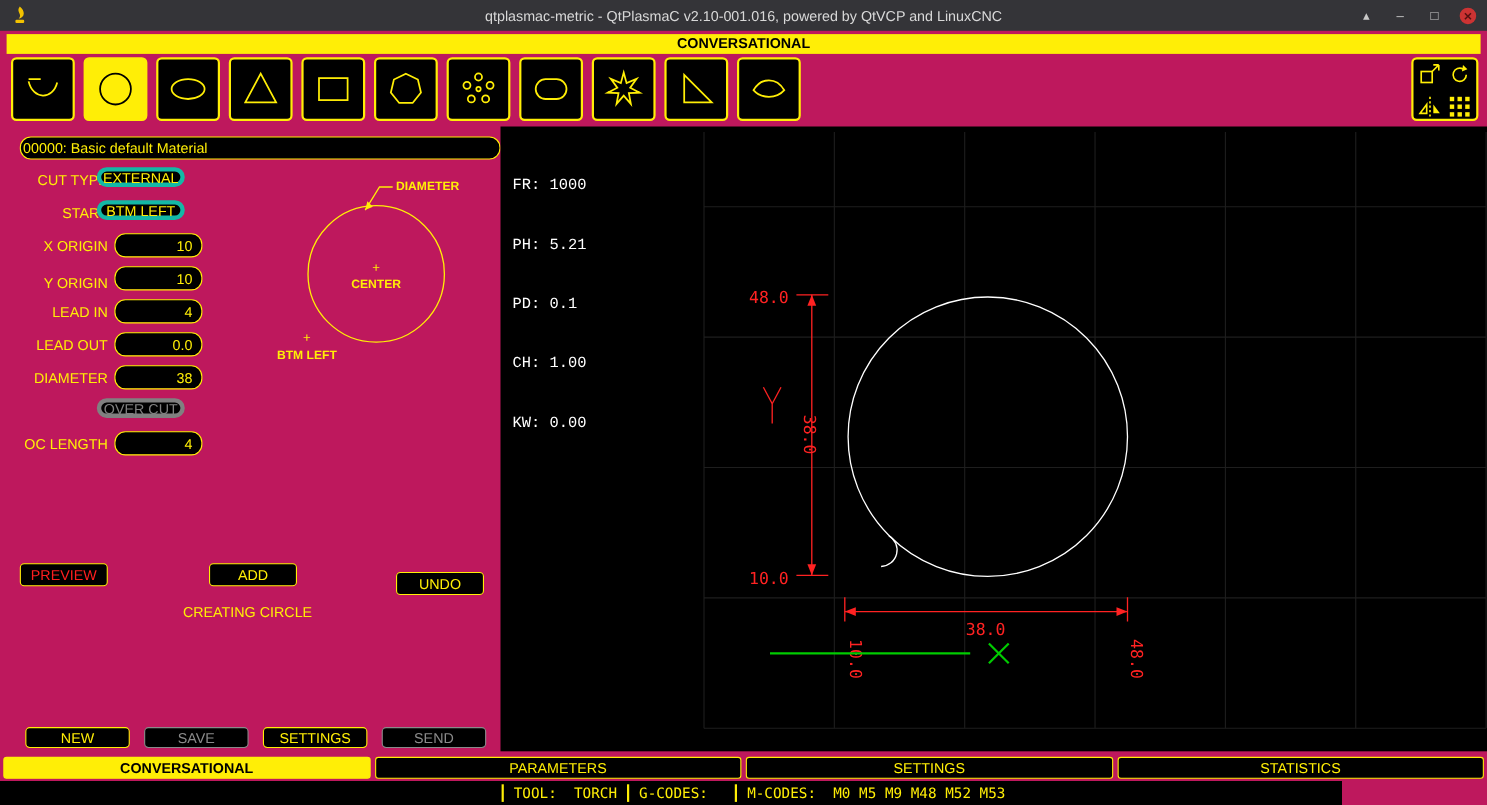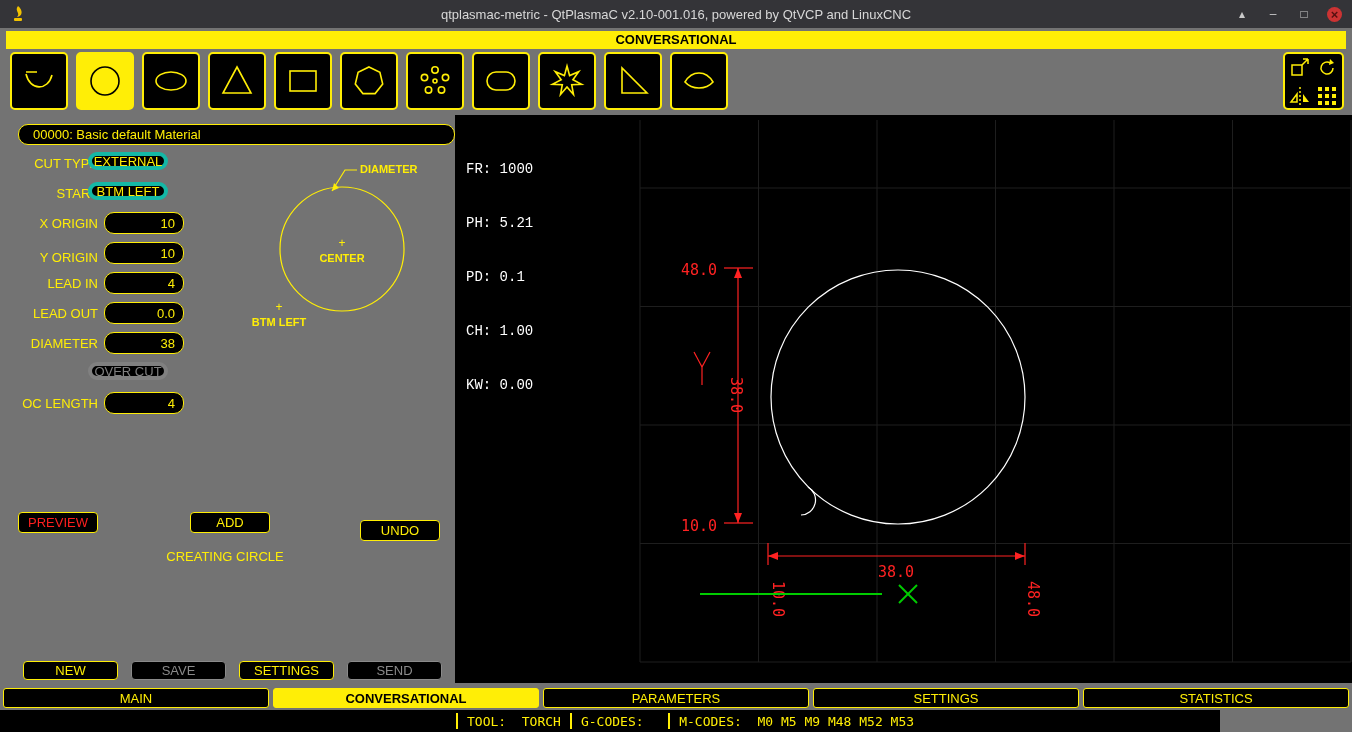--- a/index.html
+++ b/index.html
@@ -1,18 +1,18 @@
 <!DOCTYPE html>
 <html><head>
 <meta charset="utf-8">
 <style>
   *{margin:0;padding:0;box-sizing:border-box}
   html,body{width:1352px;height:732px;background:#000;overflow:hidden;
     font-family:"Liberation Sans",sans-serif}
-  .app{position:relative;width:1352px;height:732px;background:#737373}
+  .app{position:relative;width:1352px;height:732px;background:#be185d}
 
   
   .titlebar{position:absolute;left:0;top:0;width:100%;height:28px;background:#343438;
     display:flex;align-items:center}
   .app-icon{position:absolute;left:9px;top:5px;width:18px;height:18px}
   .win-title{flex:1;text-align:center;color:#d8d8d8;font-size:13px}
   .win-controls{position:absolute;right:10px;top:0;height:28px;display:flex;align-items:center;gap:15px}
   .wc{width:16px;height:16px;display:flex;align-items:center;justify-content:center;
     color:#c9c9c9;font-size:12px;cursor:default}
   .wc.close{background:#cc3333;border-radius:50%;color:#551010;font-weight:bold;width:15px;height:15px;font-size:13px}
@@ -28,21 +28,21 @@
   .shape-btn.selected{background:#ffee06;color:#000}
   .shape-btn svg{stroke:currentColor;fill:none;stroke-width:1.6}
   .xform-box{position:absolute;left:1283px;top:52px;width:61px;height:58px;background:#000;
     border:2px solid #ffee06;border-radius:5px;display:grid;grid-template-columns:1fr 1fr;
     align-items:center;justify-items:center;padding:2px}
   .xform-box svg{stroke:#ffee06;fill:none;stroke-width:1.5}
 
   
   .material-combo{position:absolute;left:18px;top:124px;width:437px;height:21px;background:#000;
     border:1px solid #ffee06;border-radius:10px;color:#ffee06;font-size:13px;
-    line-height:19px;padding-left:14px}
+    line-height:19px;padding-left:2px}
   .fld-label{position:absolute;left:0;width:98px;text-align:right;color:#ffee06;font-size:13px;height:16px}
   .fld-input{position:absolute;left:104px;width:80px;height:22px;background:#000;
     border:1px solid #ffee06;border-radius:10px;color:#ffee06;font-size:13px;
     text-align:right;padding:0 8px;font-family:"Liberation Sans",sans-serif;outline:none}
   .fld-btn{position:absolute;left:88px;width:80px;height:18px;background:#000;
     border:4px solid #14b8a6;border-radius:10px;color:#ffee06;font-size:13px;
     display:flex;align-items:center;justify-content:center}
   .fld-btn.disabled{border-color:#808080;color:#808080}
   .panel-btn{position:absolute;height:21px;background:#000;border:1px solid #ffee06;border-radius:4px;
     color:#ffee06;font-size:13px;display:flex;align-items:center;justify-content:center}
@@ -298,21 +298,20 @@
     <div class="readout">
       <div>FR: 1000</div>
       <div>PH: 5.21</div>
       <div>PD: 0.1</div>
       <div>CH: 1.00</div>
       <div>KW: 0.00</div>
     </div>
   </div>
 
   <div class="tabs">
-    <div class="tab">MAIN</div>
     <div class="tab selected">CONVERSATIONAL</div>
     <div class="tab">PARAMETERS</div>
     <div class="tab">SETTINGS</div>
     <div class="tab">STATISTICS</div>
   </div>
 
   <div class="statusbar">
     <span class="sb-spacer"></span>
     <span class="sb-sep"></span>
     <span>TOOL:</span>

